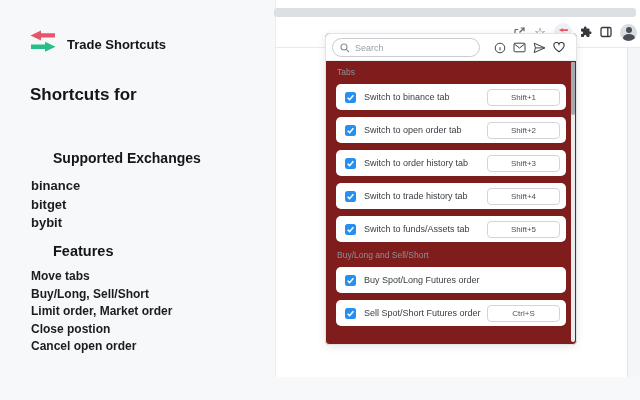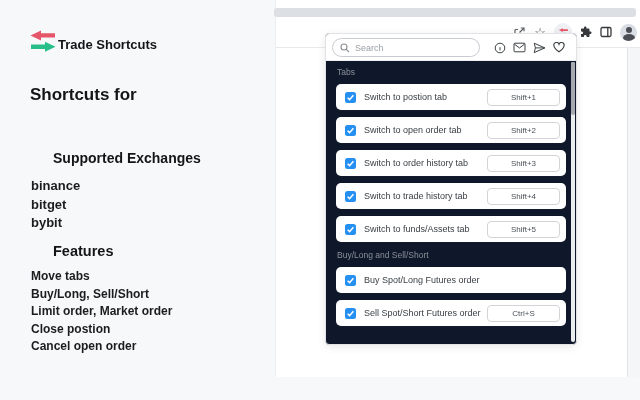--- a/index.html
+++ b/index.html
@@ -6,21 +6,21 @@
   html,body { width:640px; height:400px; overflow:hidden; }
   body {
     background:#f7f8fa;
     font-family:"Liberation Sans","DejaVu Sans",sans-serif;
     color:#17181a;
     position:relative;
   }
 
   
   .left-panel { position:absolute; left:28px; top:0; width:245px; }
-  .brand-row { position:absolute; left:0; top:30px; display:flex; align-items:center; }
+  .brand-row { position:absolute; left:0; top:30px; display:flex; align-items:center; gap:9px; }
   .brand-name { font-size:13px; font-weight:700; color:#141517; }
   .hero-title { position:absolute; left:2px; top:84px; font-size:17px; font-weight:700; line-height:1.32; color:#141517; width:240px; }
   .sec-heading { position:absolute; left:3px; font-size:14px; font-weight:700; color:#141517;margin-left:22px; }
   .exchanges-heading { top:150px; }
   .exchange-list { position:absolute; left:3px; top:177px; }
   .exchange-list div { font-size:13px; font-weight:700; line-height:18.5px; color:#1b1c1e; }
   .features-heading { top:243px; font-size:14.5px; }
   .feature-list { position:absolute; left:3px; top:268px; }
   .feature-list div { font-size:12px; font-weight:700; line-height:17.5px; color:#1b1c1e; }
 
@@ -31,21 +31,21 @@
   .toolbar-icons { position:absolute; right:3px; top:0; height:30px; display:flex; align-items:center; gap:8px; }
   .tb-icon { display:flex; align-items:center; justify-content:center; }
   .star-glyph { font-family:"DejaVu Sans",sans-serif; font-size:13px; color:#5f6368; line-height:1; }
   .ext-badge { width:18px; height:18px; border-radius:50%; background:#eef0f3; display:flex; align-items:center; justify-content:center; }
   .avatar { width:17px; height:17px; border-radius:50%; background:#d9dee4; position:relative; overflow:hidden; }
   .avatar .head { position:absolute; left:5.5px; top:3px; width:6px; height:6px; border-radius:50%; background:#4a4e54; }
   .avatar .body { position:absolute; left:2.5px; top:10px; width:12px; height:8px; border-radius:50%; background:#4a4e54; }
   .page-gutter { position:absolute; right:0; top:48px; bottom:0; width:13px; background:#f5f6f8; border-left:1px solid #e2e4e7; }
 
   
-  .popup { position:absolute; left:325px; top:33px; width:252px; height:312px; background:#0f172a;
+  .popup { position:absolute; left:325px; top:33px; width:252px; height:312px; background:#7f1d1d;
            border:1px solid #e2e3e6; border-radius:4px; box-shadow:0 2px 8px rgba(0,0,0,.09); overflow:hidden; }
   .popup-header { position:relative; height:27px; background:#fff; border-bottom:1px solid #eeeff1; }
   .search-pill { position:absolute; left:6px; top:4px; width:148px; height:19px; border:1px solid #c8cbd0; border-radius:10px;
                  background:#fff; display:flex; align-items:center; padding-left:7px; gap:5px; }
   .search-pill input { border:none; outline:none; font-size:9px; width:110px; background:transparent; font-family:inherit; color:#3c4043; }
   .search-pill input::placeholder { color:#9aa0a6; }
   .header-icons { position:absolute; right:11px; top:0; height:27px; display:flex; align-items:center; gap:7px; }
   .hd-icon { display:flex; align-items:center; justify-content:center; }
 
   .popup-body { padding-top:5px; }
@@ -178,21 +178,21 @@
 
   <div class="popup-body">
     <div class="section-label">Tabs</div>
 
     <div class="shortcut-row">
       <span class="checkbox">
         <svg width="9" height="9" viewBox="0 0 10 10" fill="none" stroke="#fff" stroke-width="1.7">
             <path d="M1.8 5.2 L4 7.4 L8.2 2.6"></path>
           </svg>
       </span>
-      <span class="row-label">Switch to postion tab</span>
+      <span class="row-label">Switch to binance tab</span>
       <span class="key-btn">Shift+1</span>
     </div>
 
     <div class="shortcut-row">
       <span class="checkbox">
         <svg width="9" height="9" viewBox="0 0 10 10" fill="none" stroke="#fff" stroke-width="1.7">
             <path d="M1.8 5.2 L4 7.4 L8.2 2.6"></path>
           </svg>
       </span>
       <span class="row-label">Switch to open order tab</span>

